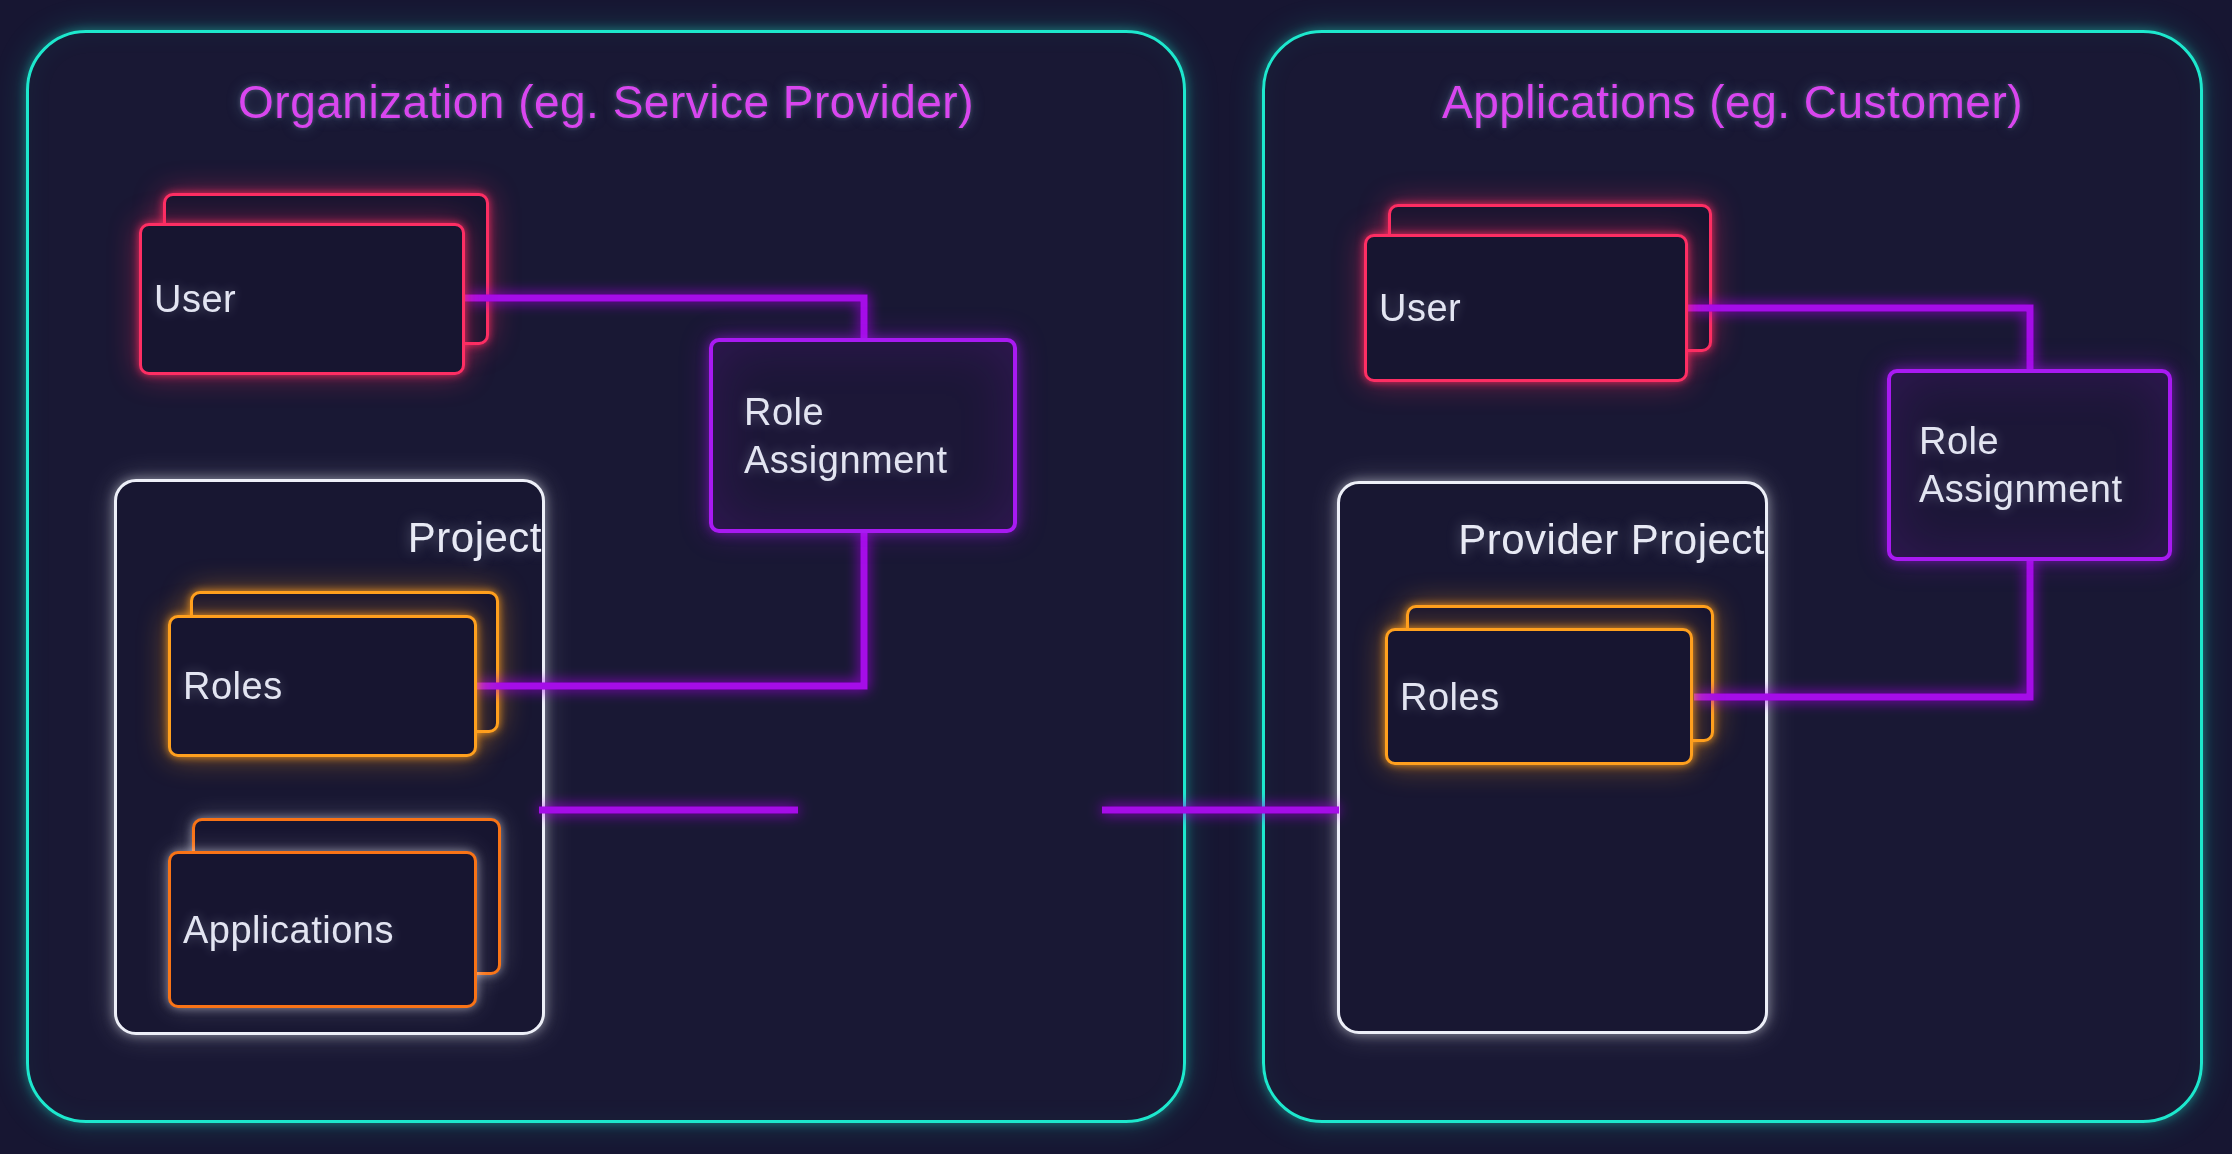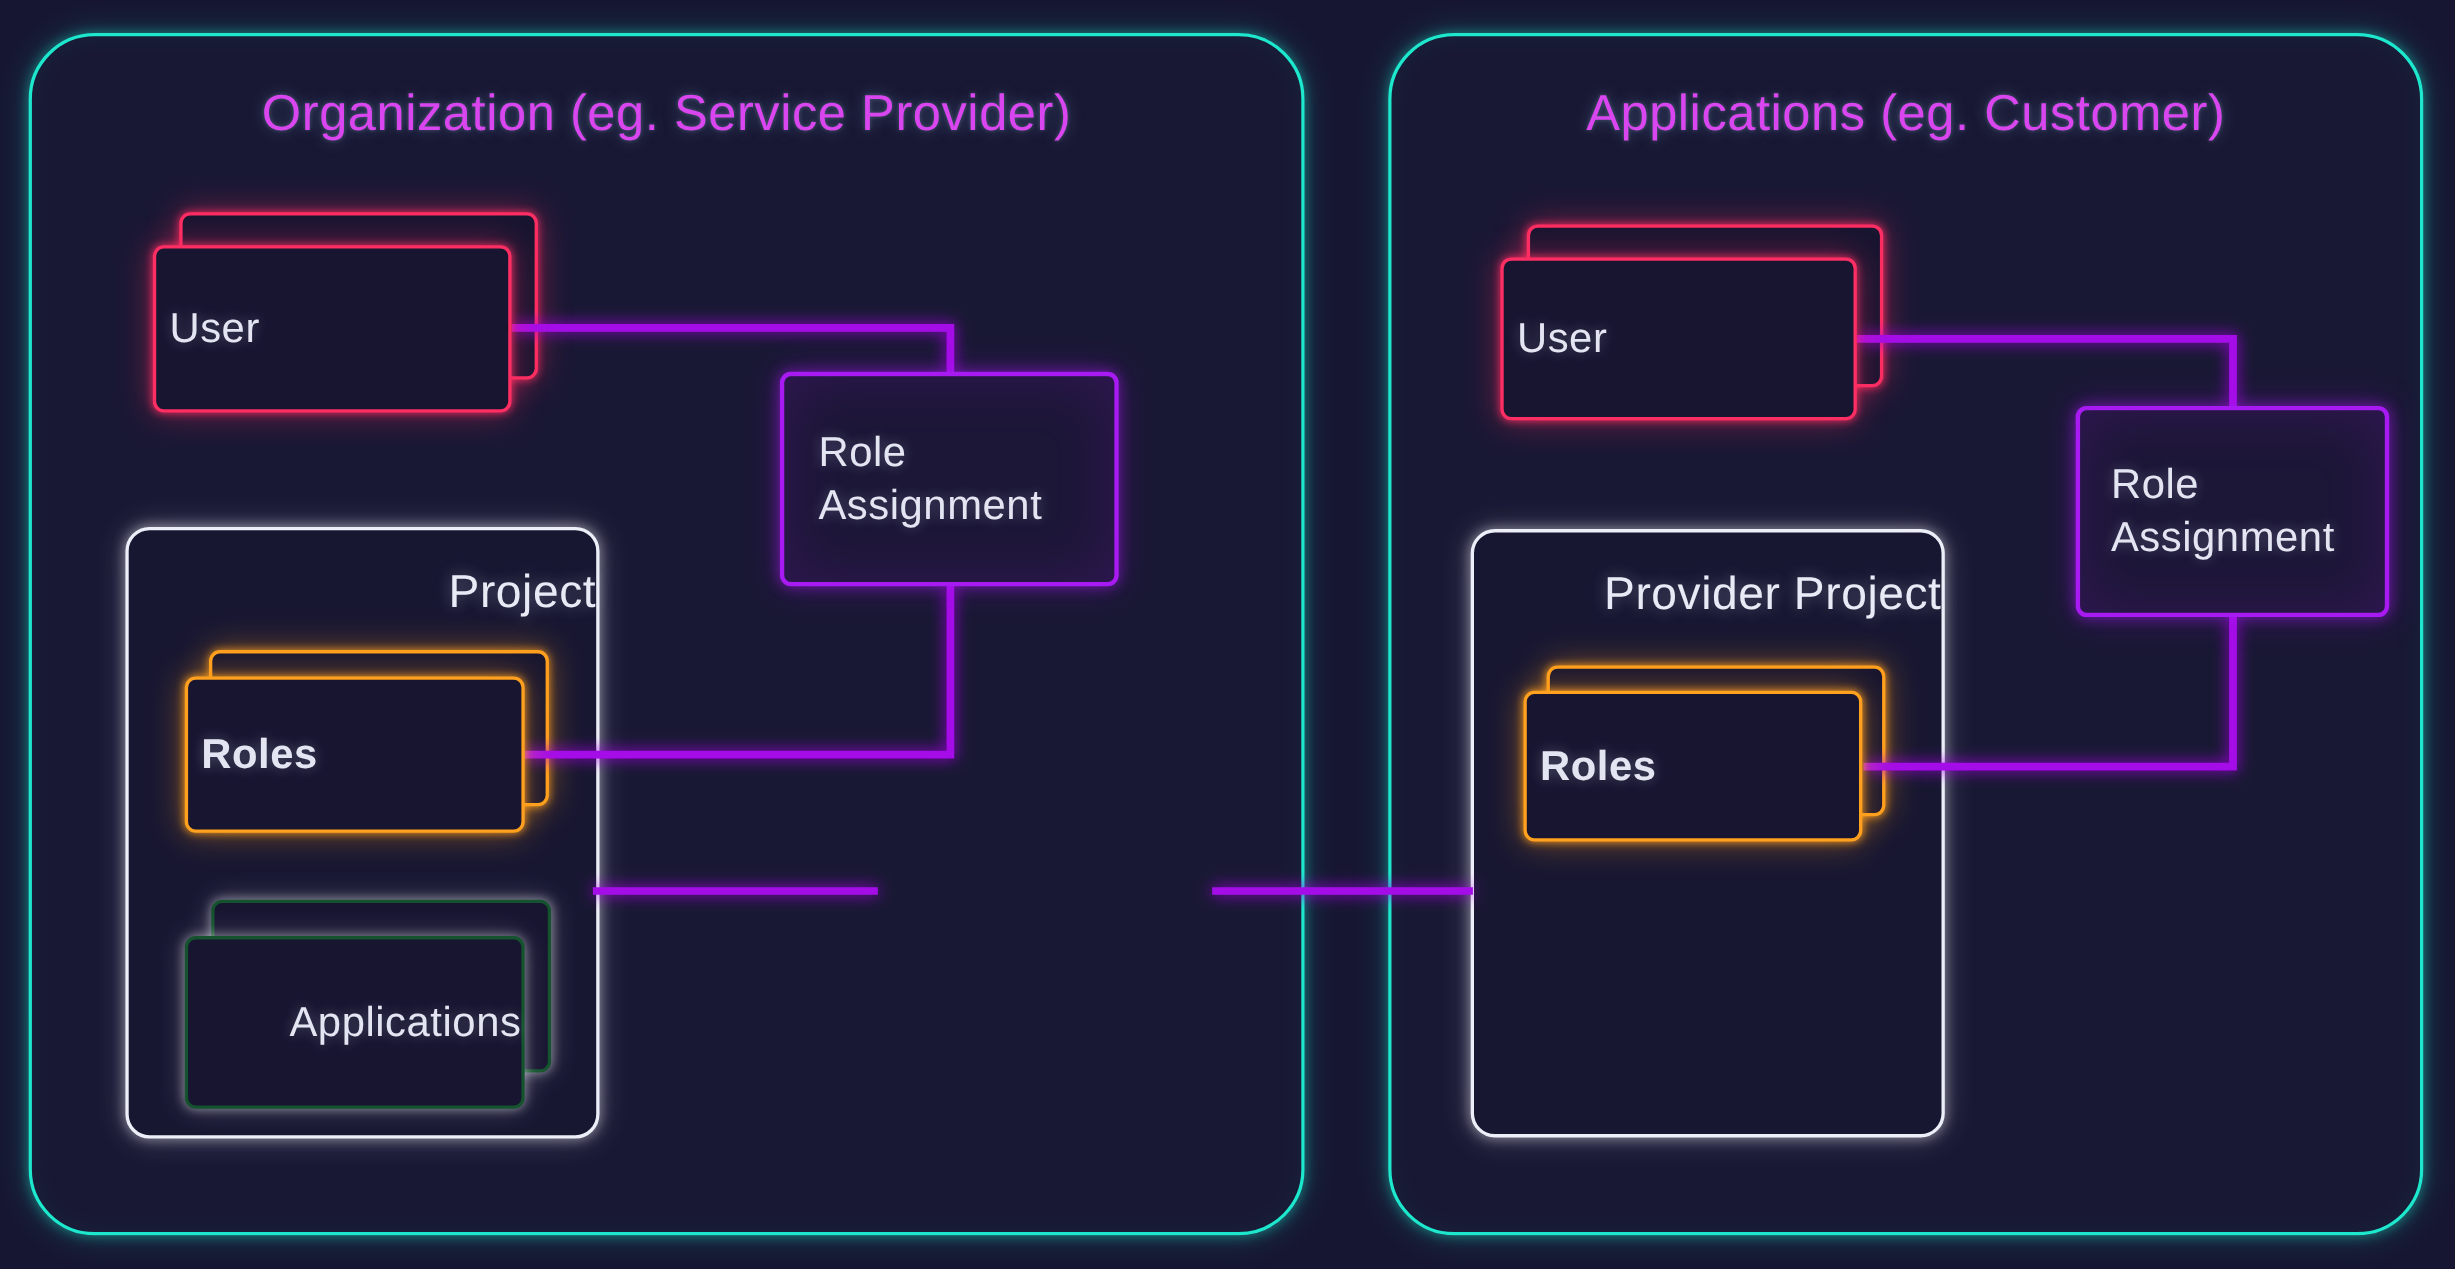--- a/index.html
+++ b/index.html
@@ -54,22 +54,22 @@
   }
   .card-label{
     font-size:38px;letter-spacing:.5px;
     color:#e3e5f2;
     text-shadow:0 0 12px rgba(220,230,255,.3);
     line-height:48px;
   }
   .back{z-index:3;}
   .front{z-index:5;}
   .pink{border:3px solid #fd2e63;box-shadow:0 0 8px rgba(253,46,99,.85),0 0 30px rgba(253,46,99,.45);}
-  .orange{border:3px solid #ffa01e;box-shadow:0 0 8px rgba(255,160,30,.85),0 0 30px rgba(255,160,30,.45);font-weight:bold;}
-  .white{border:3px solid #14532d;box-shadow:0 0 10px rgba(240,242,252,.5),0 0 26px rgba(240,242,252,.22);justify-content:flex-end;}
+  .orange{border:3px solid #ffa01e;box-shadow:0 0 8px rgba(255,160,30,.85),0 0 30px rgba(255,160,30,.45);}
+  .white{border:3px solid #f97316;box-shadow:0 0 10px rgba(240,242,252,.5),0 0 26px rgba(240,242,252,.22);}
   .violet{
     border:4px solid #a81af2;background:#1c1737;
     box-shadow:0 0 12px rgba(168,26,242,.5),0 0 30px rgba(168,26,242,.28),inset 0 0 55px rgba(168,26,242,.16);
   }
   
   .wires{position:absolute;left:0;top:0;z-index:4;}
 </style>
 </head>
 <body>
 

